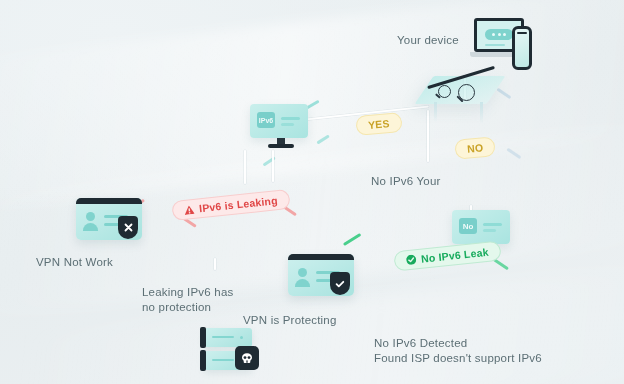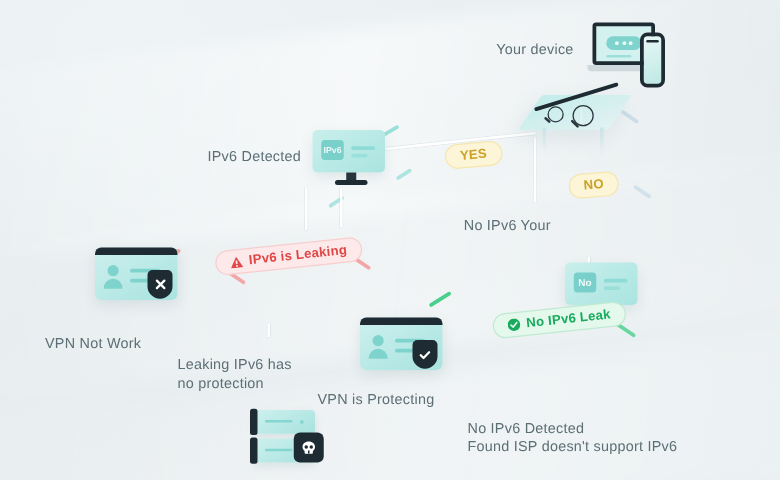--- a/index.html
+++ b/index.html
@@ -156,21 +156,20 @@
 
   <div class="node monitor" style="left:250px;top:104px;width:62px;height:48px;">
     <div class="mon-screen" style="width:58px;height:34px;">
       <div class="mon-tile" style="left:7px;top:8px;width:18px;height:16px;font-size:7px;">IPv6</div>
       <div class="mon-line" style="left:31px;top:13px;width:19px;"></div>
       <div class="mon-line" style="left:31px;top:19px;width:13px;opacity:.7;"></div>
     </div>
     <div class="mon-neck" style="top:34px;width:8px;height:6px;"></div>
     <div class="mon-base" style="top:40px;width:26px;height:4px;"></div>
   </div>
-  <div class="lbl" style="left:166px;top:119px;">IPv6 Detected</div>
 
   <div class="pill yellow" style="left:356px;top:114px;transform:rotate(-5deg);">
     <span>YES</span>
   </div>
   <div class="pill yellow" style="left:455px;top:138px;transform:rotate(-5deg);">
     <span>NO</span>
   </div>
 
   <div class="node monitor" style="left:452px;top:162px;width:62px;height:48px;">
     <div class="mon-screen" style="width:58px;height:34px;">
@@ -207,21 +206,21 @@
       <div class="card-avb" style="left:7px;top:25px;width:15px;height:8px;"></div>
       <div class="card-ln" style="left:28px;top:17px;width:24px;"></div>
       <div class="card-ln" style="left:28px;top:25px;width:16px;"></div>
     </div>
     <div class="badge shield" style="left:42px;top:18px;width:20px;height:23px;border-radius:4px 4px 10px 10px;">
       <svg width="11" height="11" viewBox="0 0 11 11">
         <path d="M2.5 2.5 L8.5 8.5 M8.5 2.5 L2.5 8.5" stroke="#fff" stroke-width="1.8" stroke-linecap="round"></path>
       </svg>
     </div>
   </div>
-  <div class="lbl" style="left:36px;top:268px;">VPN Not Work</div>
+  <div class="lbl" style="left:36px;top:255px;">VPN Not Work</div>
 
   <div class="node srv" style="left:196px;top:232px;width:66px;height:46px;">
     <div class="srv-row" style="left:8px;top:0px;width:48px;height:19px;">
       <div class="srv-ln" style="left:8px;top:8px;width:22px;"></div>
       <div class="srv-dot" style="left:36px;top:8px;"></div>
     </div>
     <div class="srv-ear" style="left:4px;top:-1px;width:6px;height:21px;"></div>
     <div class="srv-row" style="left:8px;top:23px;width:48px;height:19px;">
       <div class="srv-ln" style="left:8px;top:8px;width:22px;"></div>
       <div class="srv-dot" style="left:36px;top:8px;"></div>
@@ -246,18 +245,18 @@
       <div class="card-avb" style="left:7px;top:25px;width:15px;height:8px;"></div>
       <div class="card-ln" style="left:28px;top:17px;width:24px;"></div>
       <div class="card-ln" style="left:28px;top:25px;width:16px;"></div>
     </div>
     <div class="badge shield" style="left:42px;top:18px;width:20px;height:23px;border-radius:4px 4px 10px 10px;">
       <svg width="12" height="12" viewBox="0 0 12 12">
         <path d="M2.6 6.2 L4.8 8.4 L9.3 3.8" stroke="#fff" stroke-width="1.8" fill="none" stroke-linecap="round" stroke-linejoin="round"></path>
       </svg>
     </div>
   </div>
-  <div class="lbl" style="left:254px;top:313px;">VPN is Protecting</div>
+  <div class="lbl" style="left:243px;top:313px;">VPN is Protecting</div>
 
   <div class="lbl" style="left:374px;top:336px;">No IPv6 Detected
 Found ISP doesn't support IPv6</div>
 
 </div>
 
 </body></html>

